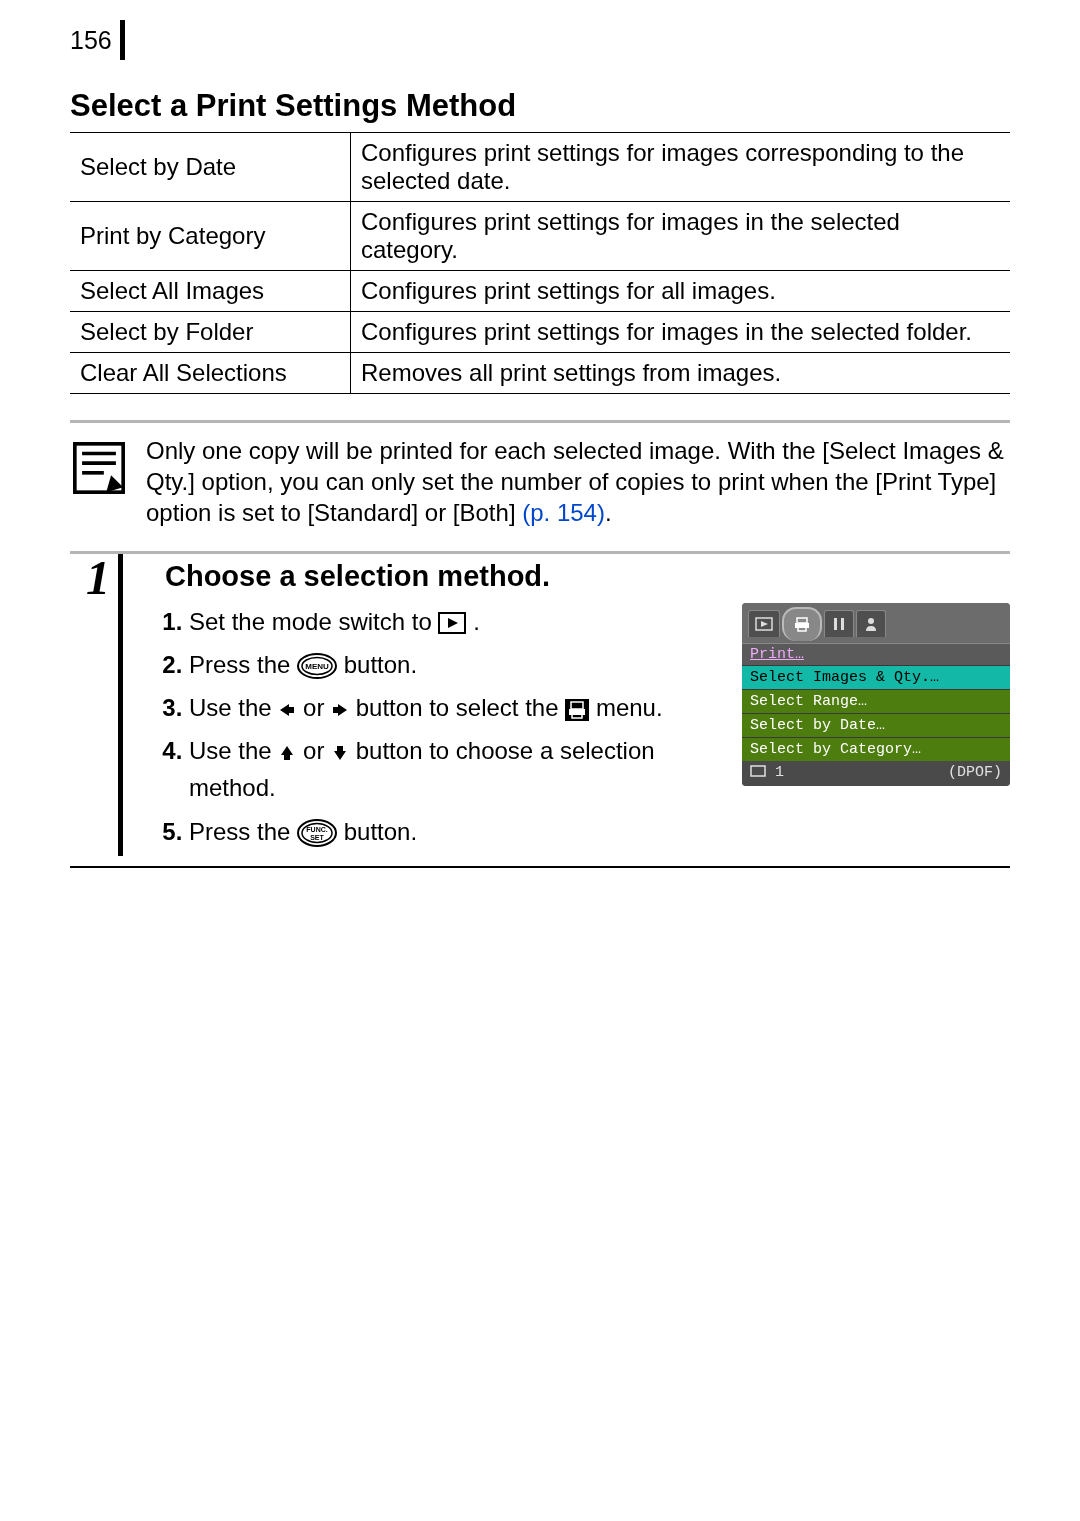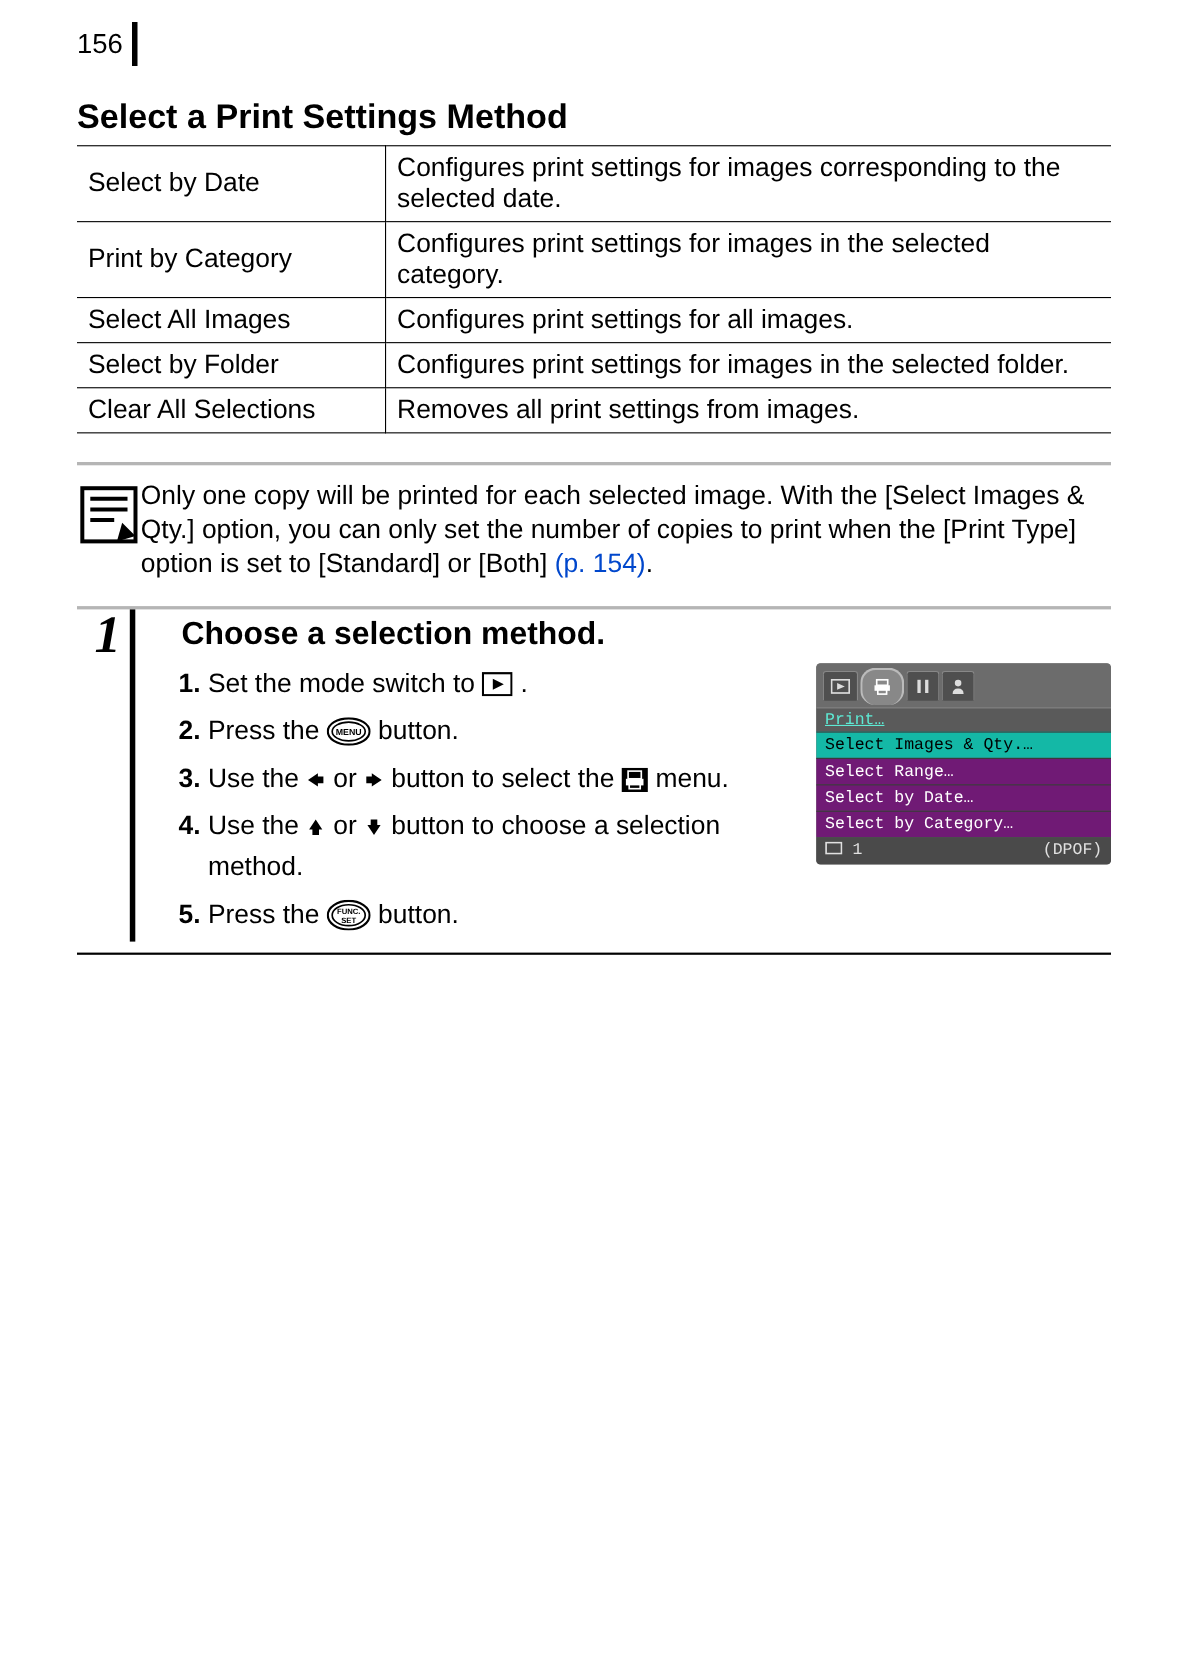--- a/index.html
+++ b/index.html
@@ -45,20 +45,21 @@
     border-right: 1.5px solid #000;
   }
   .divider-gray {
     border: none;
     border-top: 3px solid #b5b5b5;
     margin: 26px 0 12px 0;
   }
   .note-row {
     display: flex;
     align-items: flex-start;
+    gap: 18px;
     font-size: 24px;
     line-height: 1.3;
   }
   .note-icon {
     width: 58px;
     height: 58px;
     flex: 0 0 58px;
     margin-top: 4px;
   }
   .note-text a {
@@ -151,32 +152,32 @@
   .ss-tab.active {
     background: #888;
     border: 2px solid #bbb;
     border-bottom: none;
     padding: 3px 8px;
     height: 26px;
     border-radius: 14px;
   }
   .ss-print {
     background: #5a5a5a;
-    color: #5eead4;
+    color: #f0abfc;
     padding: 2px 8px;
     font-size: 15px;
     border-top: 1px solid #888;
     text-decoration: underline;
   }
   .ss-item {
     padding: 3px 8px;
     font-size: 15px;
     border-top: 1px solid #3a3a3a;
     color: #fff;
-    background: #701a75;
+    background: #4d7c0f;
   }
   .ss-item.sel {
     background: #14b8a6;
     color: #000;
   }
   .ss-footer {
     display: flex;
     justify-content: space-between;
     padding: 3px 8px 5px 8px;
     background: #4a4a4a;

